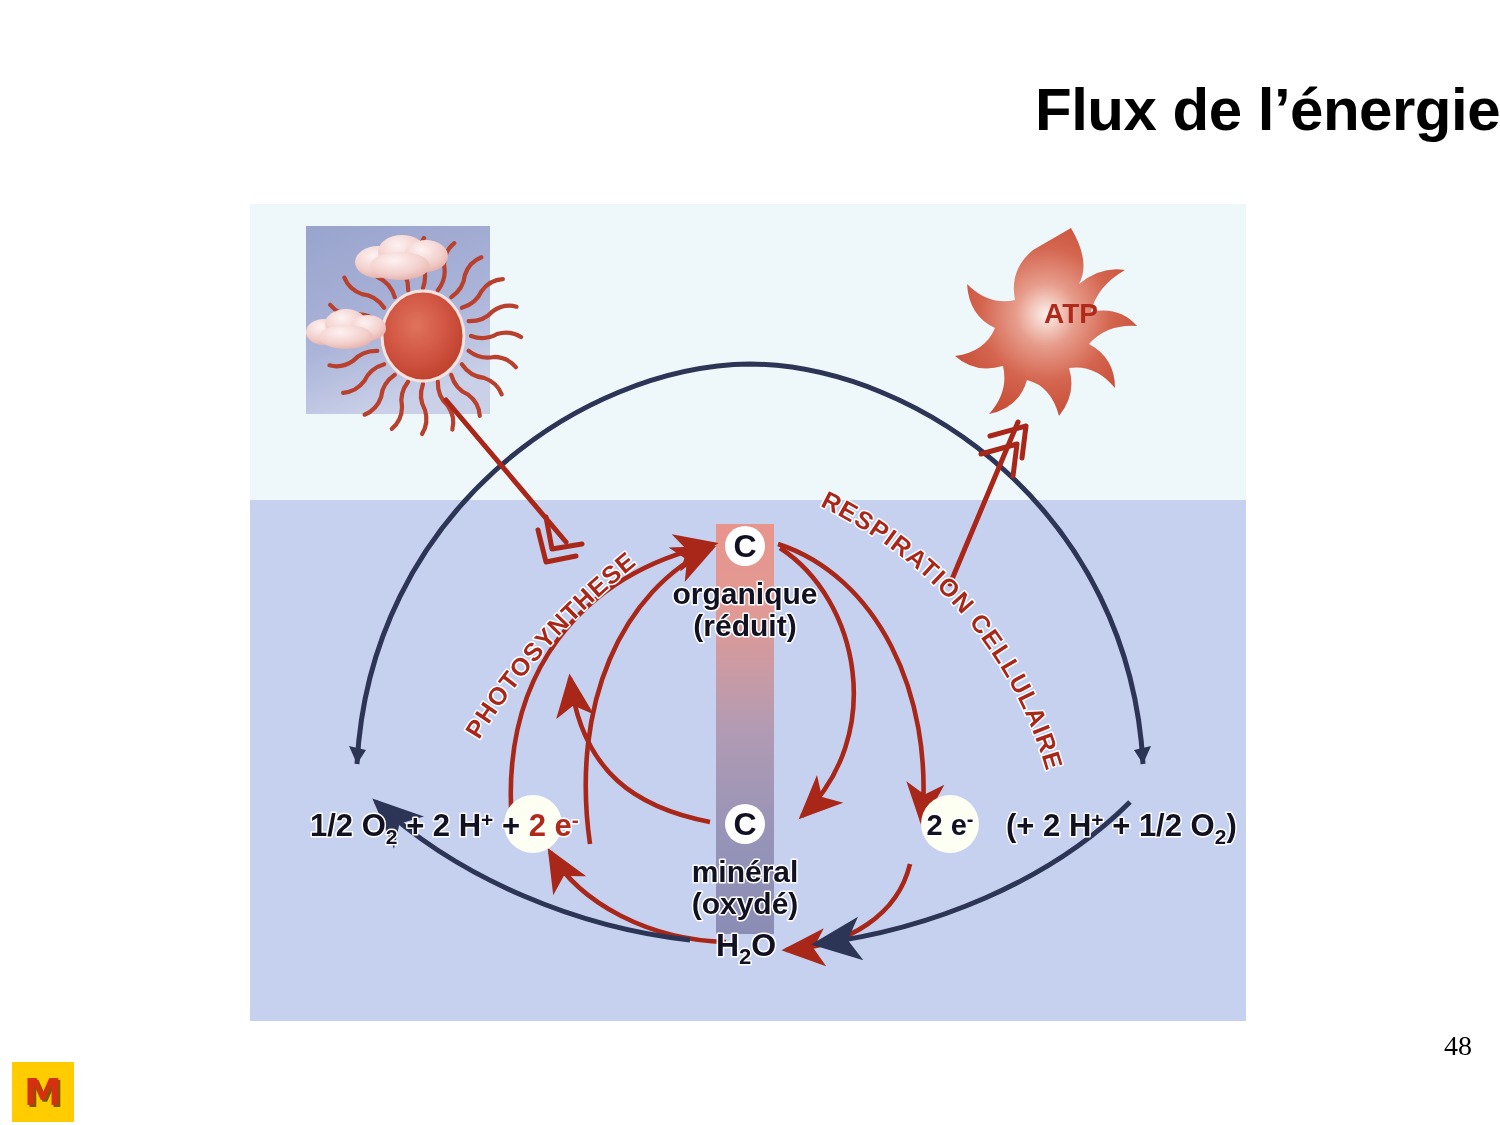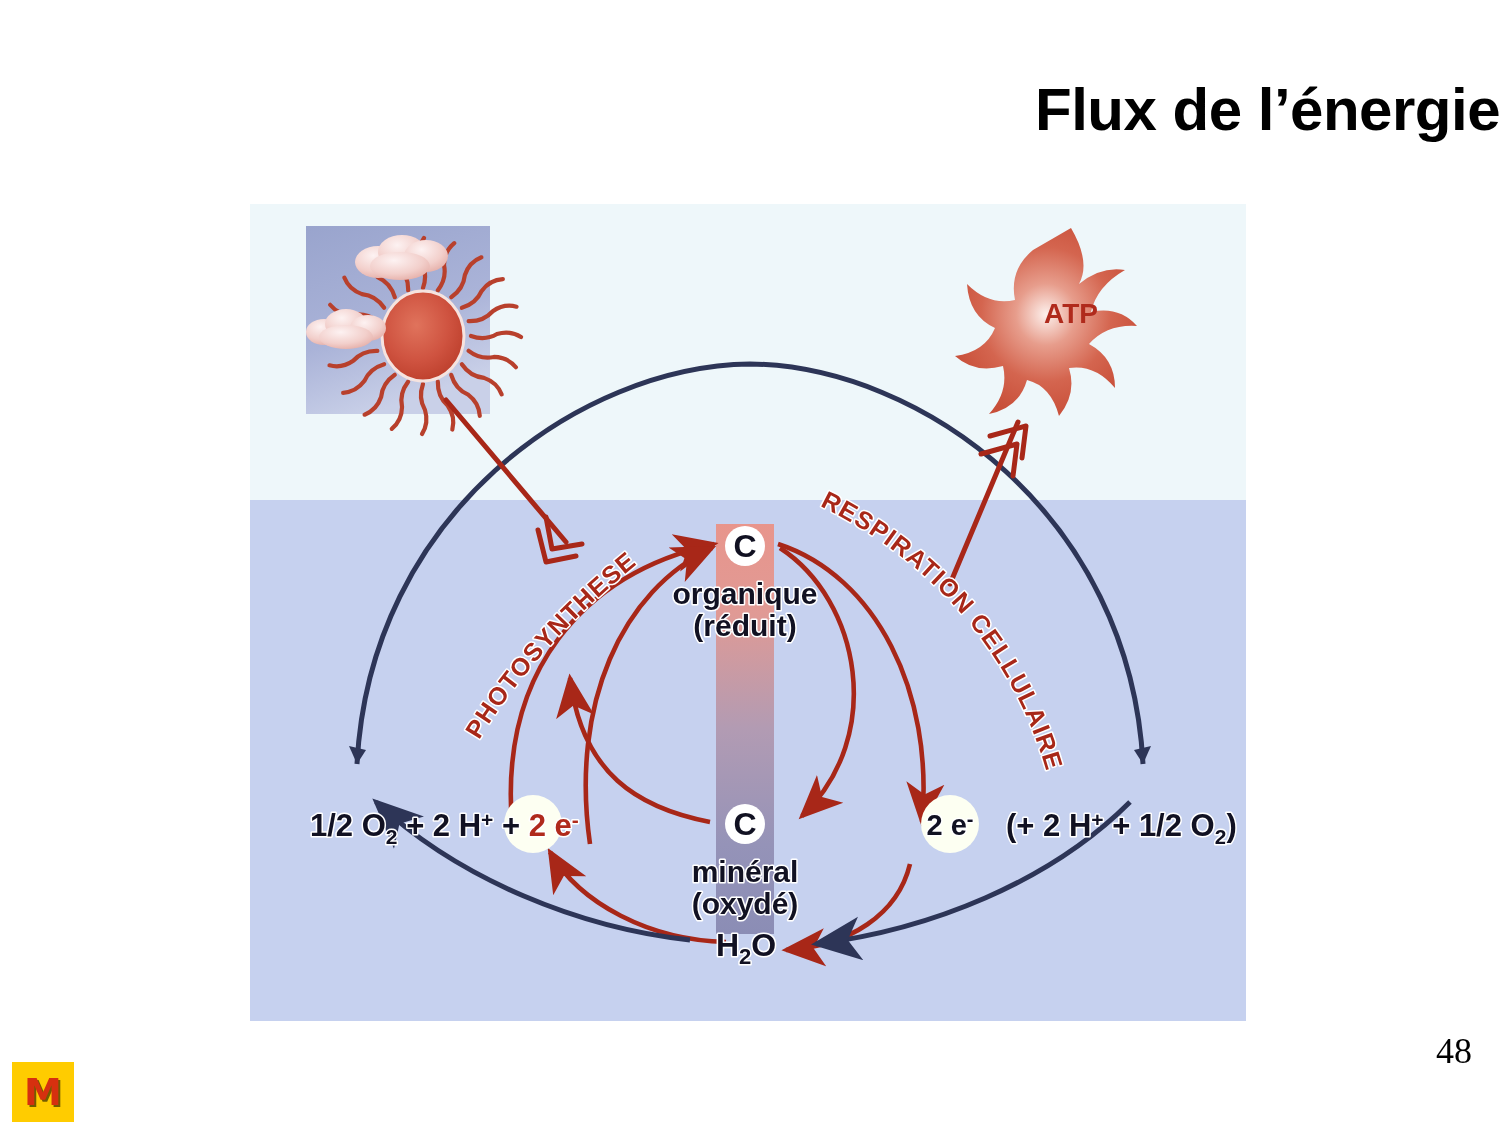--- a/index.html
+++ b/index.html
@@ -28,21 +28,21 @@
     letter-spacing: -0.5px;
     line-height: 1.05;
   }
 
   
   #page-number {
     position: absolute;
     right: 28px;
     top: 1030px;
     font-family: "Liberation Serif", serif;
-    font-size: 36px;
+    font-size: 28px;
     color: #000000;
   }
 
   
   #logo-badge {
     position: absolute;
     left: 12px;
     top: 1062px;
     width: 62px;
     height: 60px;

